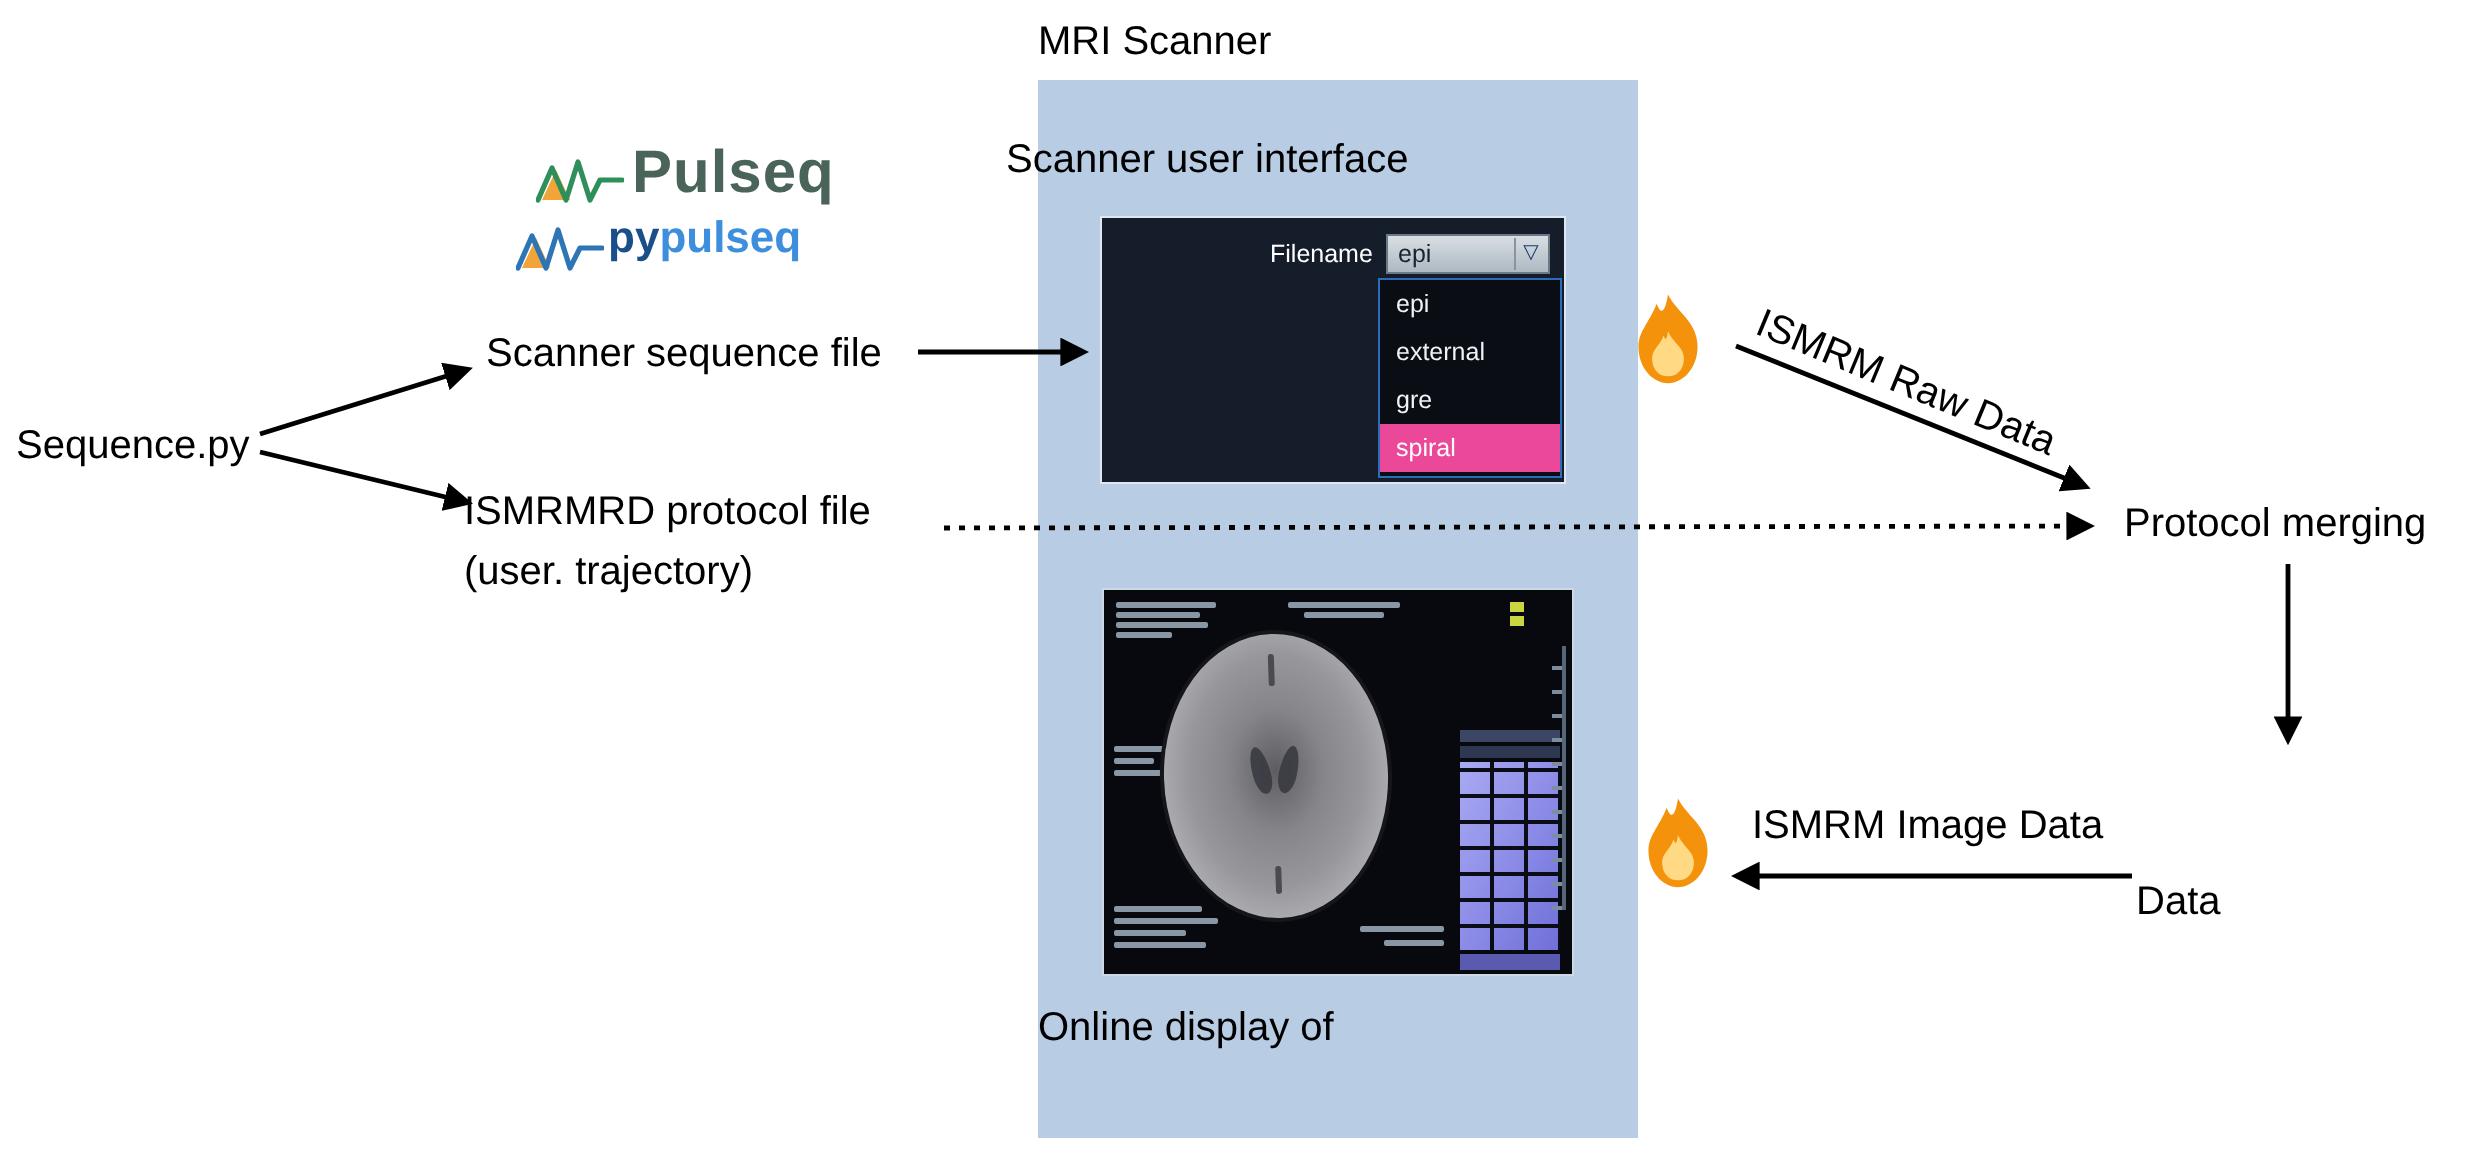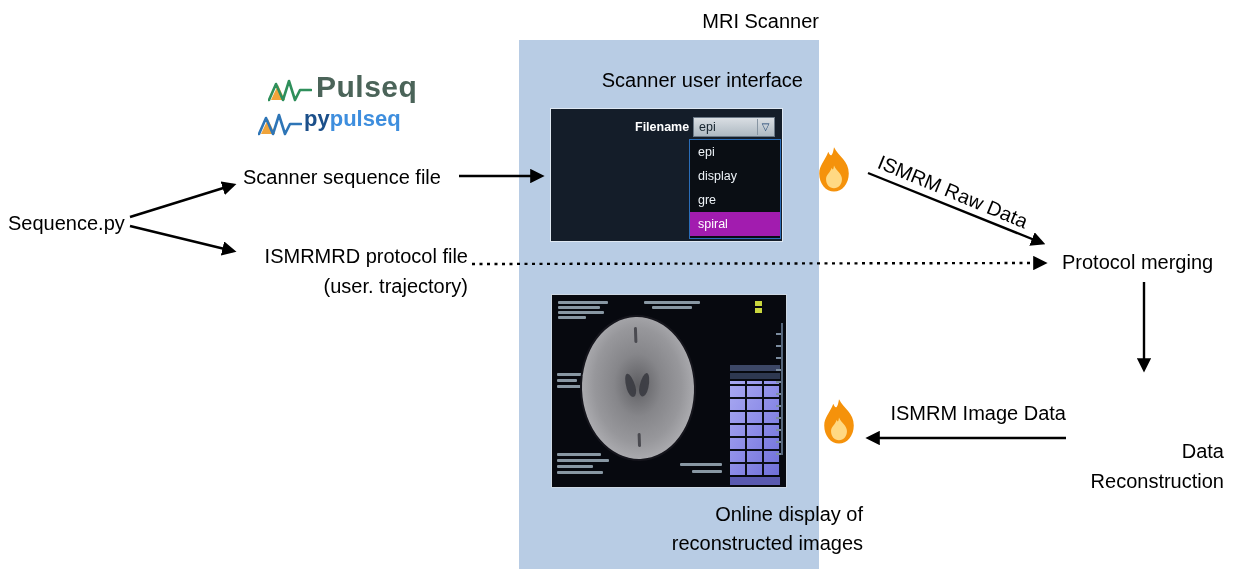--- a/index.html
+++ b/index.html
@@ -1,43 +1,43 @@
 <!DOCTYPE html>
 <html><head>
 <meta charset="utf-8">
 <style>
   html,body { margin:0; padding:0; background:#fff; }
   .canvas { position:relative; width:1238px; height:580px; background:#ffffff;
             font-family:"Liberation Sans", sans-serif; color:#000; overflow:hidden; }
   .abs { position:absolute; }
   .label { font-size:20px; line-height:1.3; }
-  .center { text-align:right; }
+  .center { text-align:left; }
   .block { display:block; }
 
   
   .panel { left:519px; top:40px; width:300px; height:529px; background:#b8cce4; z-index:1; }
 
   .arrows { left:0; top:0; z-index:2; pointer-events:none; }
 
   .txt { z-index:4; }
 
   
   .scanner-ui { left:550px; top:108px; width:231px; height:132px; background:#141d29;
                 border:1px solid #dfe8f2; z-index:3; }
-  .filename { position:absolute; left:84px; top:11px; color:#fff; font-size:12.5px;font-weight:bold; }
+  .filename { position:absolute; left:84px; top:11px; color:#fff; font-size:12.5px; }
   .combo { position:absolute; left:142px; top:8px; width:82px; height:20px;
            background:linear-gradient(#d9dee3,#aeb9c2); border:1px solid #6b7886; box-sizing:border-box; }
   .combo-value { position:absolute; left:5px; top:1px; font-size:12.5px; color:#16242f; line-height:17px; }
   .combo-arrow { position:absolute; right:1px; top:1px; width:15px; height:16px;
                  border-left:1px solid #8795a2; text-align:center; font-size:10px;
                  color:#123a6b; line-height:16px; }
   .dd-list { position:absolute; left:138px; top:30px; width:90px; height:98px;
              background:#0a0e14; border:1px solid #2a6db8; }
   .dd-option { height:24px; line-height:24px; padding-left:8px; font-size:12.5px; color:#eef3f8; }
-  .dd-option.selected { background:#a21caf; color:#fff; }
+  .dd-option.selected { background:#ec4899; color:#fff; }
 
   
   .mri { left:551px; top:294px; width:234px; height:192px; background:#07090f;
          border:1px solid #cdd8e4; z-index:3; overflow:hidden; }
   .brain { position:absolute; left:30px; top:22px; width:112px; height:142px; border-radius:50%;
            background: radial-gradient(ellipse at 50% 48%, #5e5e62 0%, #86868a 30%, #97979b 55%,
                         #ababaf 72%, #cfcfd2 88%, #8a8a8e 94%, #3c3c40 100%);
            box-shadow: 0 0 0 2px #15151c; transform: rotate(-2deg); }
   .vent { position:absolute; width:9px; height:24px; background:#3a3b41;
           border-radius:50% 50% 50% 50% / 60% 60% 40% 40%; opacity:.9; }
@@ -104,21 +104,21 @@
   <div class="abs label center txt" style="left:503px; top:67px; width:300px;">Scanner user interface</div>
 
   <div class="abs scanner-ui">
     <div class="filename">Filename</div>
     <div class="combo">
       <div class="combo-value">epi</div>
       <div class="combo-arrow">▽</div>
     </div>
     <div class="dd-list">
       <div class="dd-option">epi</div>
-      <div class="dd-option">display</div>
+      <div class="dd-option">external</div>
       <div class="dd-option">gre</div>
       <div class="dd-option selected">spiral</div>
     </div>
   </div>
 
   <div class="abs mri">
 
     <div class="tline" style="left:6px; top:6px; width:50px;"></div>
     <div class="tline" style="left:6px; top:11px; width:42px;"></div>
     <div class="tline" style="left:6px; top:16px; width:46px;"></div>
@@ -148,21 +148,20 @@
     <div class="tline" style="left:5px; top:158px; width:44px;"></div>
     <div class="tline" style="left:5px; top:164px; width:52px;"></div>
     <div class="tline" style="left:5px; top:170px; width:36px;"></div>
     <div class="tline" style="left:5px; top:176px; width:46px;"></div>
     <div class="tline" style="left:128px; top:168px; width:42px;"></div>
     <div class="tline" style="left:140px; top:175px; width:30px;"></div>
   </div>
 
   <div class="abs label center txt" style="left:519px; top:500px; width:344px; line-height:1.45;">
     <span class="block">Online display of</span>
-    <span class="block">reconstructed images</span>
   </div>
 
   <svg class="abs" style="left:268px; top:78px; z-index:4;" width="44" height="26" viewBox="0 0 44 26">
     <polygon points="3,22 10,7 17,22" fill="#f0a43a"></polygon>
     <path d="M1 22 L8 6 L15 22 L21 3 L27 22 L32 12 L43 12" stroke="#2f8f5b" stroke-width="2.6" fill="none" stroke-linejoin="round" stroke-linecap="round"></path>
   </svg>
   <div class="abs pulseq-text txt">Pulseq</div>
 
   <svg class="abs" style="left:258px; top:112px; z-index:4;" width="44" height="26" viewBox="0 0 44 26">
     <polygon points="3,22 10,7 17,22" fill="#f0a43a"></polygon>
@@ -178,21 +177,20 @@
     <span class="block">ISMRMRD protocol file</span>
     <span class="block">(user. trajectory)</span>
   </div>
 
   <div class="abs label txt" style="left:884px; top:149px; transform:rotate(22.5deg); transform-origin:left top;">ISMRM Raw Data</div>
   <div class="abs label txt" style="left:1062px; top:249px;">Protocol merging</div>
   <div class="abs label center txt" style="left:876px; top:400px; width:190px;">ISMRM Image Data</div>
 
   <div class="abs label center txt" style="left:1068px; top:436px; width:156px; line-height:1.5;">
     <span class="block">Data</span>
-    <span class="block">Reconstruction</span>
   </div>
 
   <svg class="abs fire" style="left:812px; top:145px;" width="44" height="50">
       <use href="#flame"></use>
     </svg>
   <svg class="abs fire" style="left:817px; top:397px;" width="44" height="50">
       <use href="#flame"></use>
     </svg>
 
 </div>

